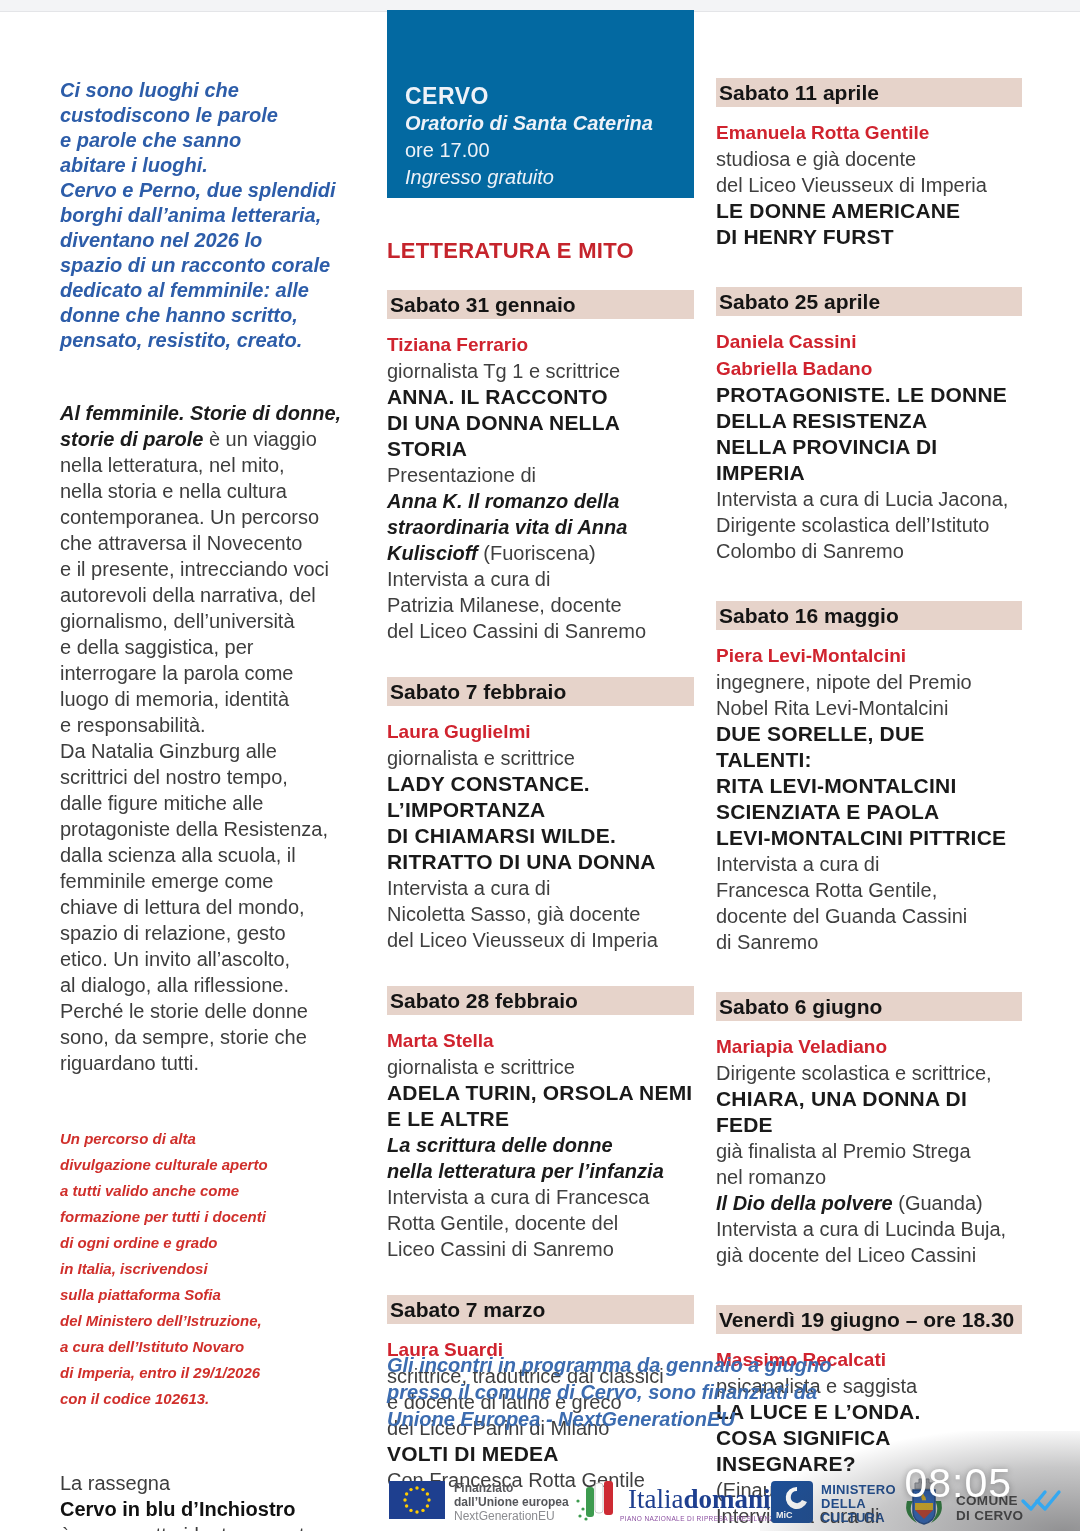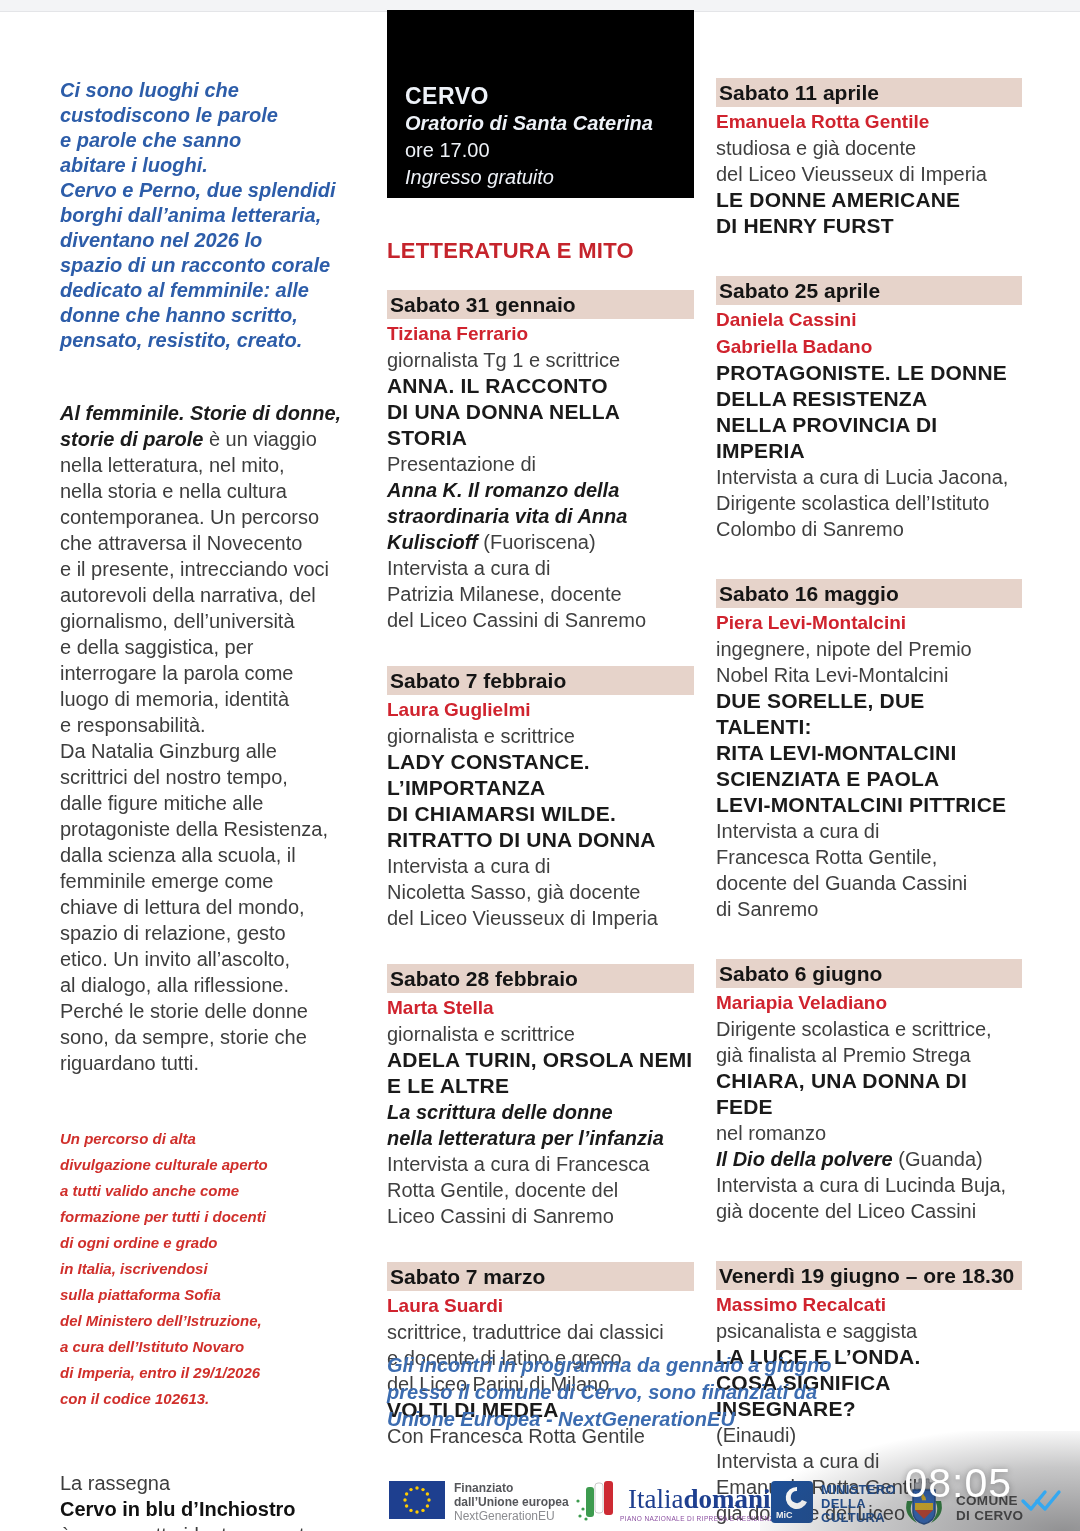--- a/index.html
+++ b/index.html
@@ -19,32 +19,32 @@
 
   
   .intro-blue{color:#2d5da9;font-weight:700;font-style:italic;font-size:20px;line-height:25px;}
   .body-par{margin-top:47px;font-size:20px;line-height:26px;color:#3d3d3d;}
   .body-lead{font-weight:700;font-style:italic;color:#1c1c1c;}
   .program-note{margin-top:50px;color:#d02f2b;font-weight:700;font-style:italic;font-size:15px;line-height:26px;}
   .left-footer{margin-top:58px;font-size:20px;line-height:26px;color:#3d3d3d;}
   .left-footer .bold{font-weight:700;color:#111;}
 
   
-  .venue-box{background:#000000;width:307px;height:188px;box-sizing:border-box;padding:73px 12px 0 18px;color:#eef2f8;}
+  .venue-box{background:#0369a1;width:307px;height:188px;box-sizing:border-box;padding:73px 12px 0 18px;color:#eef2f8;}
   .venue-box .city{font-weight:700;font-size:23px;line-height:27px;letter-spacing:.5px;}
   .venue-box .venue{font-weight:700;font-style:italic;font-size:20px;line-height:27px;}
   .venue-box .time{font-size:20px;line-height:27px;}
   .venue-box .admission{font-style:italic;font-size:20px;line-height:27px;}
 
   .section-heading{margin-top:40px;margin-bottom:26px;color:#c5242c;font-weight:700;font-size:22px;letter-spacing:.3px;}
 
   
   .event{margin-bottom:33px;}
   .col-right .event{margin-bottom:37px;}
-  .event-date{background:#e6d3ca;color:#141414;font-weight:700;font-size:21px;height:29px;line-height:29px;padding-left:3px;margin-bottom:1px;}
+  .event-date{background:#e6d3ca;color:#141414;font-weight:700;font-size:21px;height:29px;line-height:29px;padding-left:3px;margin-bottom:12px;}
   .speaker{color:#d0232e;font-weight:700;font-size:19px;line-height:27px;}
   .line{font-size:20px;line-height:26px;}
   .s-normal{font-weight:400;color:#3f3f3f;}
   .s-bold{font-weight:700;color:#1a1a1a;font-size:21px;letter-spacing:.2px;}
   .s-bolditalic{font-weight:700;font-style:italic;color:#1a1a1a;}
 
   
   .funding-note{position:absolute;left:387px;top:1352px;width:640px;color:#3c6cb0;font-weight:700;font-style:italic;font-size:20px;line-height:27px;}
   .logo-row{position:absolute;left:389px;top:1452px;width:660px;height:70px;margin-top:23px;}
   .logo{position:absolute;display:flex;align-items:center;}
@@ -234,22 +234,22 @@
           <div class="line"><span class="s-normal">Francesca Rotta Gentile,</span></div>
           <div class="line"><span class="s-normal">docente del Guanda Cassini</span></div>
           <div class="line"><span class="s-normal">di Sanremo</span></div>
         </div>
   </div>
       <div class="event">
     <div class="event-date">Sabato 6 giugno</div>
     <div>
           <div class="speaker">Mariapia Veladiano</div>
           <div class="line"><span class="s-normal">Dirigente scolastica e scrittrice,</span></div>
+          <div class="line"><span class="s-bold">CHIARA, UNA DONNA DI FEDE</span></div>
           <div class="line"><span class="s-normal">già finalista al Premio Strega</span></div>
-          <div class="line"><span class="s-bold">CHIARA, UNA DONNA DI FEDE</span></div>
           <div class="line"><span class="s-normal">nel romanzo</span></div>
           <div class="line"><span class="s-bolditalic">Il Dio della polvere</span><span class="s-normal"> (Guanda)</span></div>
           <div class="line"><span class="s-normal">Intervista a cura di Lucinda Buja,</span></div>
           <div class="line"><span class="s-normal">già docente del Liceo Cassini</span></div>
         </div>
   </div>
       <div class="event">
     <div class="event-date">Venerdì 19 giugno – ore 18.30</div>
     <div>
           <div class="speaker">Massimo Recalcati</div>

